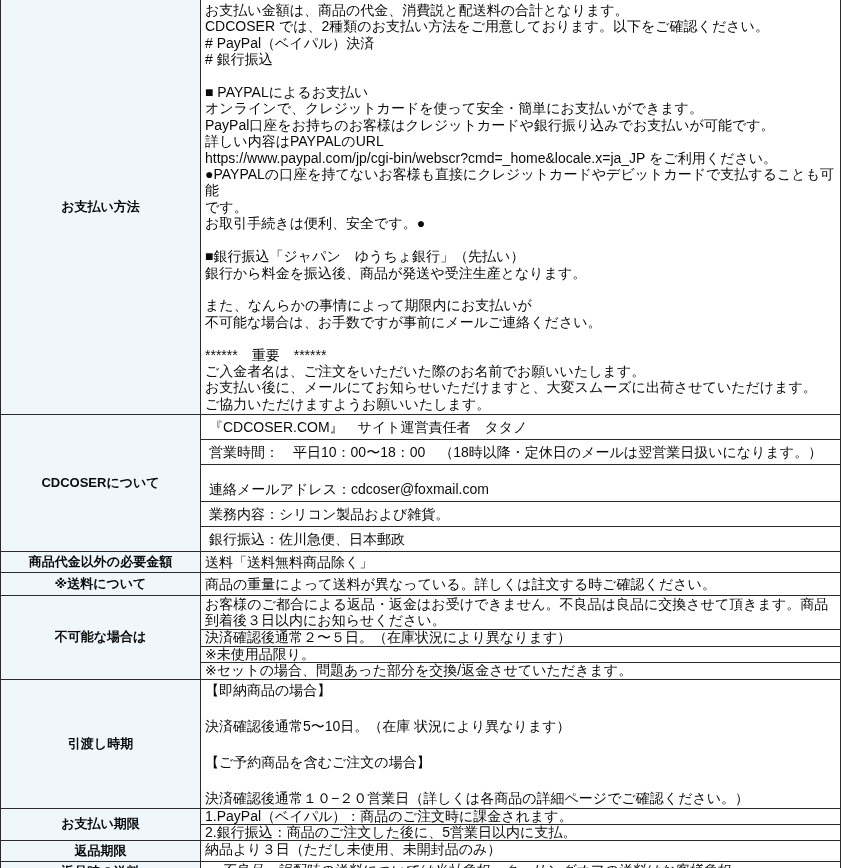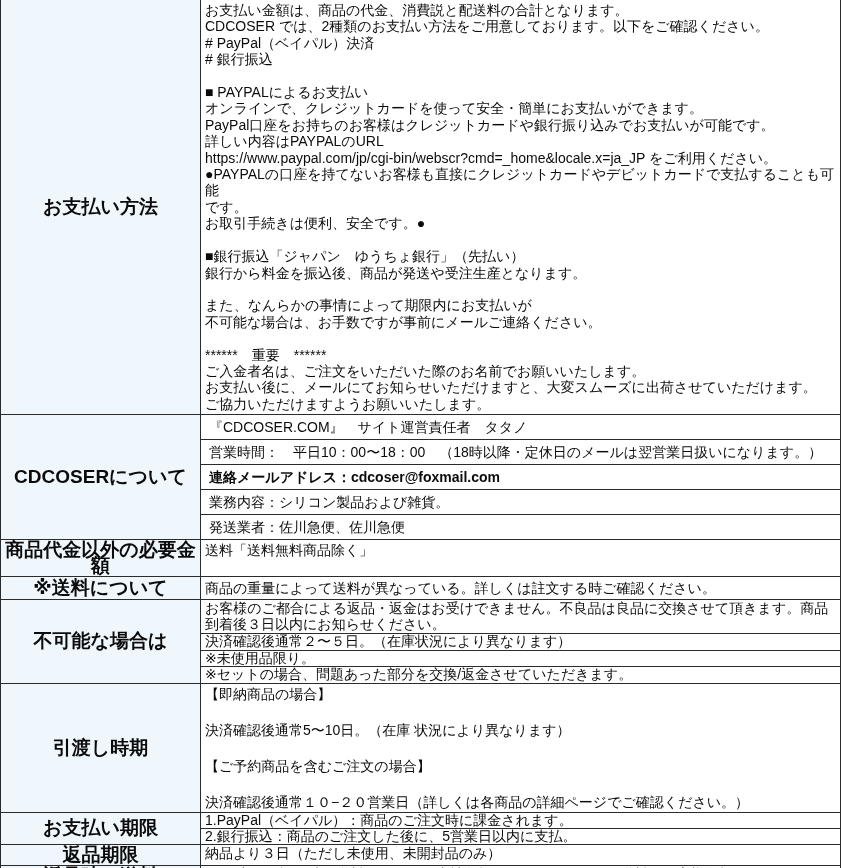--- a/index.html
+++ b/index.html
@@ -21,42 +21,42 @@
   .label-cell {
     flex: 0 0 200px;
     width: 200px;
     background: var(--label_bg, #f0f7fc);
     border-right: 1px solid var(--border, #2b2b2b);
     display: flex;
     align-items: center;
     justify-content: center;
     text-align: center;
     font-weight: bold;
-    font-size: 19px;
+    font-size: 13px;
     line-height: 16px;
     padding: 2px;
   }
   .content-col {
     flex: 1 1 auto;
     display: flex;
     flex-direction: column;
     background: #ffffff;
     min-width: 0;
   }
   .cell {
     border-bottom: 1px solid var(--border, #2b2b2b);
     padding: 1px 4px;
     font-size: 14px;
     line-height: 16.4px;
     white-space: pre-line;
     word-break: break-all;
     flex: 1 0 auto;
   }
   .content-col .cell:last-child { border-bottom: none; }
-  .bold { font-weight: bold; }
+  .bold { font-weight: normal; margin-top: 12px; }
 
   
   .row-payment .cell      { padding: 2px 4px; line-height: 16.4px; }
   .row-about .cell        { padding: 4px 8px; line-height: 16px; }
   .row-extra-fees .cell   { padding: 2px 4px; line-height: 16px; }
   .row-shipping .cell     { padding: 3px 4px; line-height: 16px; }
   .row-defect .cell       { padding: 0 4px; line-height: 15.5px; }
   .row-defect .cell.first { padding: 1px 4px; }
   .row-delivery .cell     { padding: 1px 4px; line-height: 18px; }
   .row-pay-deadline .cell { padding: 0 4px; line-height: 15px; }
@@ -105,21 +105,21 @@
     </div>
   </div>
 
   <div class="row row-about">
     <div class="label-cell">CDCOSERについて</div>
     <div class="content-col">
       <div class="cell">『CDCOSER.COM』　サイト運営責任者　タタノ</div>
       <div class="cell">営業時間：　平日10：00〜18：00　（18時以降・定休日のメールは翌営業日扱いになります。）</div>
       <div class="cell bold">連絡メールアドレス：cdcoser@foxmail.com</div>
       <div class="cell">業務内容：シリコン製品および雑貨。</div>
-      <div class="cell">発送業者：佐川急便、佐川急便</div>
+      <div class="cell">銀行振込：佐川急便、日本郵政</div>
     </div>
   </div>
 
   <div class="row row-extra-fees">
     <div class="label-cell">商品代金以外の必要金額</div>
     <div class="content-col">
       <div class="cell">送料「送料無料商品除く」</div>
     </div>
   </div>
 

